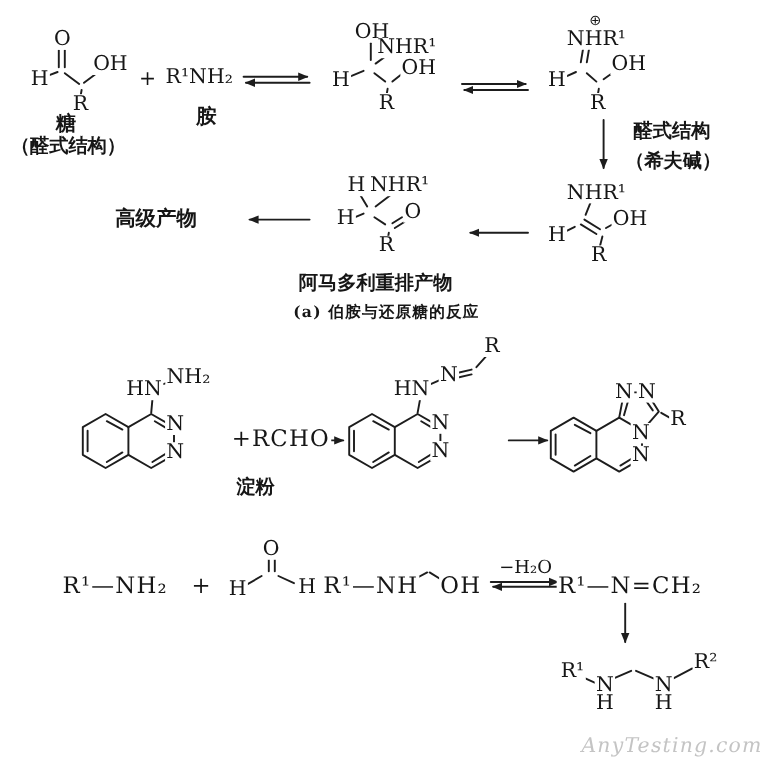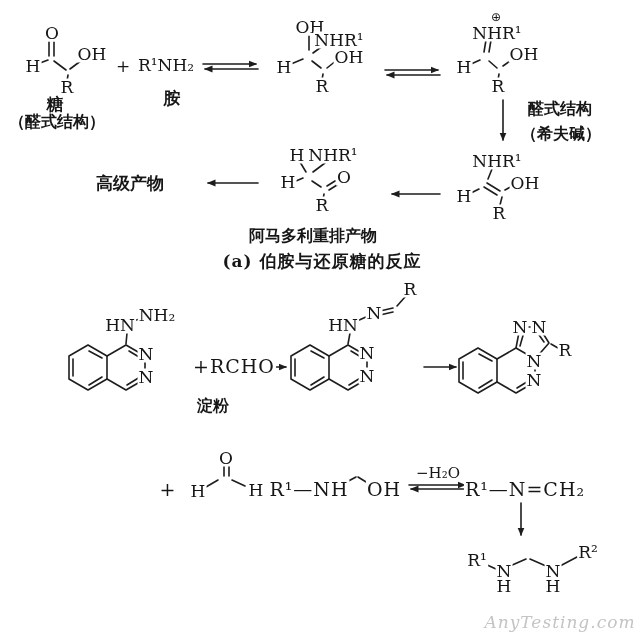--- a/index.html
+++ b/index.html
@@ -10,21 +10,21 @@
   svg.bonds{position:absolute;left:0;top:0;}
   svg.bonds line, svg.bonds polyline, svg.bonds polygon{
     stroke:#1d1d1d;stroke-width:1.6;fill:none;stroke-linecap:round;stroke-linejoin:round;
   }
   .lbl{position:absolute;transform:translate(-50%,-50%);white-space:nowrap;line-height:1;}
   .atom{font-size:17px;background:#ffffff;padding:0 1px;}
   .formula{font-size:19px;background:#ffffff;padding:0 1px;letter-spacing:1px;}
   .charge{font-size:12px;font-family:"DejaVu Sans","Liberation Sans",sans-serif;}
   .cn{font-weight:700;font-size:16px;}
   .cn-lg{font-weight:700;font-size:17px;}
-  .caption{font-weight:700;font-size:17px;letter-spacing:1px;}
+  .caption{font-weight:700;font-size:13px;letter-spacing:1px;}
   .small-note{font-size:15px;background:#fff;padding:0 2px;}
   .wm-name{font-family:"DejaVu Sans","Liberation Sans",sans-serif;font-weight:700;
            font-size:27px;color:#bdbdbd;letter-spacing:1px;opacity:.85;}
   .wm-url{font-style:italic;font-size:17px;color:#c4c4c4;letter-spacing:1px;}
 </style>
 </head>
 <body>
 
 <div class="canvas">
 
@@ -218,20 +218,21 @@
   <span class="lbl atom" style="left:410px;top:289px">R</span>
   <span class="lbl atom" style="left:367px;top:353px">N</span>
   <span class="lbl atom" style="left:367px;top:376px">N</span>
 
   <span class="lbl atom" style="left:520px;top:327px">N</span>
   <span class="lbl atom" style="left:539px;top:327px">N</span>
   <span class="lbl atom" style="left:534px;top:361px">N</span>
   <span class="lbl atom" style="left:534px;top:380px">N</span>
   <span class="lbl atom" style="left:565px;top:350px">R</span>
 
+  <span class="lbl formula" style="left:96px;top:489px">R¹—NH₂</span>
   <span class="lbl formula" style="left:168px;top:489px">+</span>
   <span class="lbl atom" style="left:198px;top:491px">H</span>
   <span class="lbl atom" style="left:226px;top:458px">O</span>
   <span class="lbl atom" style="left:256px;top:490px">H</span>
   <span class="lbl formula" style="left:309px;top:489px">R¹—NH</span>
   <span class="lbl formula" style="left:384px;top:489px">OH</span>
   <span class="lbl small-note" style="left:438px;top:473px">−H₂O</span>
   <span class="lbl formula" style="left:525px;top:489px">R¹—N=CH₂</span>
 
   <span class="lbl atom" style="left:477px;top:560px">R¹</span>

